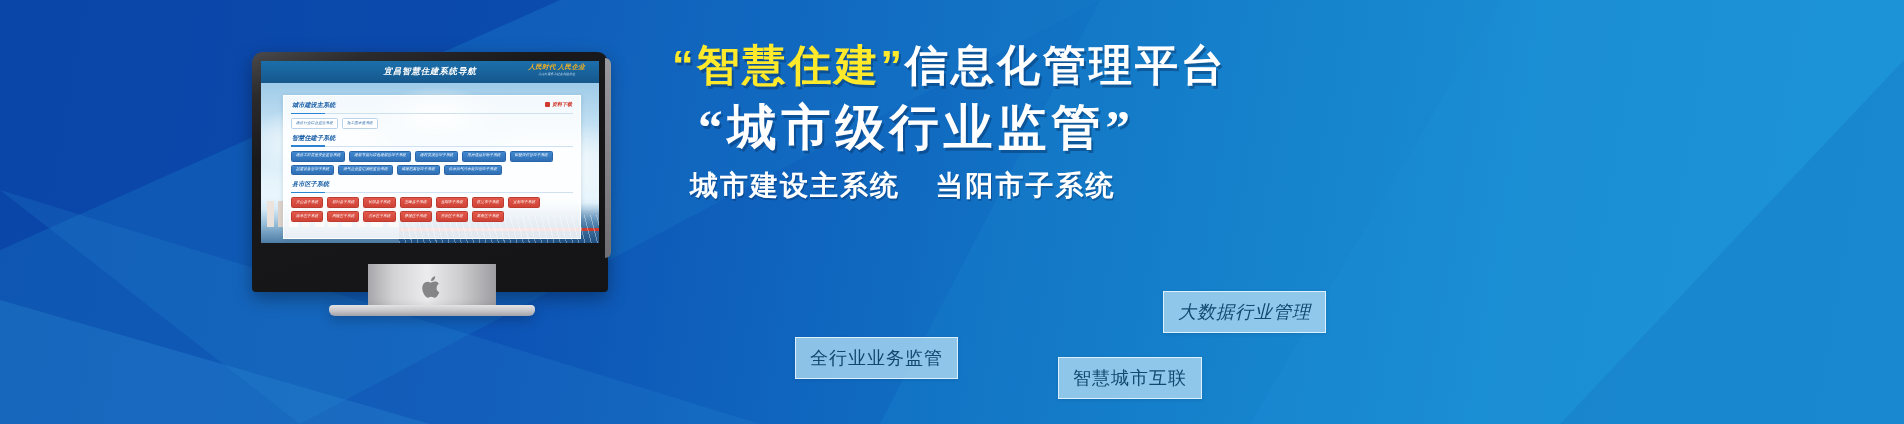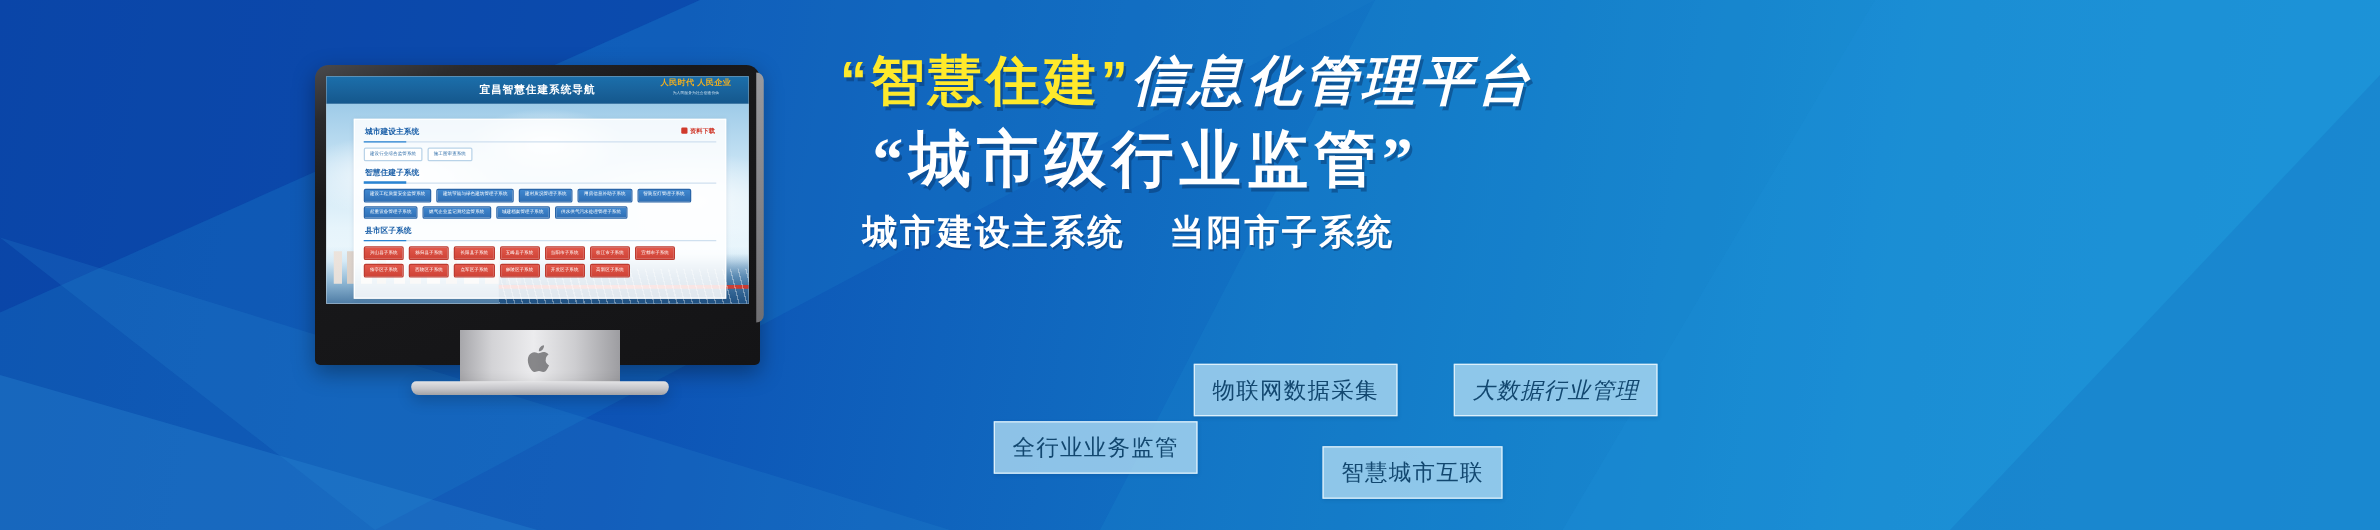--- a/index.html
+++ b/index.html
@@ -36,20 +36,21 @@
   #monitor-bezel {
     position: absolute;
     left: 0; top: 0;
     width: 356px;
     height: 240px;
     background: linear-gradient(160deg, #4a4a4d 0%, #2b2b2d 12%, #19191b 30%, #141416 100%);
     border-radius: 11px 11px 4px 4px;
     box-shadow: 0 6px 18px rgba(0,0,0,0.35);
     padding: 9px 9px 22px 9px;
     box-sizing: border-box;
+    font-style: italic;
   }
   #monitor-bezel::after {
     content:"";
     position:absolute;
     right: -3px; top: 6px;
     width: 6px; height: 200px;
     background: linear-gradient(180deg,#9a9a9e,#6f6f73);
     border-radius: 0 6px 6px 0;
   }
   #screen {
@@ -231,21 +232,21 @@
   }
   .line1 {
     font-size: 43px;
     line-height: 1;
     letter-spacing: 3px;
     margin-left: 22px;
     text-shadow: 2px 3px 0 rgba(7,48,100,.45);
   }
   .line1 .q { color:#ffe92b; }
   .line1 .y { color:#ffe92b; }
-  .line1 .w { color:#ffffff;font-style:italic; }
+  .line1 .w { color:#ffffff; }
   .line2 {
     font-size: 49px;
     line-height: 1;
     letter-spacing: 5px;
     color:#ffffff;
     margin-top: 16px;
     margin-left: 48px;
     text-shadow: 2px 3px 0 rgba(7,48,100,.45);
     font-family: Liberation Serif, serif;
   }
@@ -369,18 +370,17 @@
       <span class="q">“</span><span class="y">智慧住建</span><span class="q">”</span><span class="w">信息化管理平台</span>
     </div>
     <div class="line2">“城市级行业监管”</div>
     <div class="line3">
       <span>城市建设主系统</span>
       <span class="gap"></span>
       <span>当阳市子系统</span>
     </div>
   </div>
 
-  <div class="tag" id="tag-iot">物联网数据采集</div>
   <div class="tag" id="tag-bigdata">大数据行业管理</div>
   <div class="tag" id="tag-smartcity">智慧城市互联</div>
   <div class="tag" id="tag-allbiz">全行业业务监管</div>
 
 </div>
 
 </body></html>

